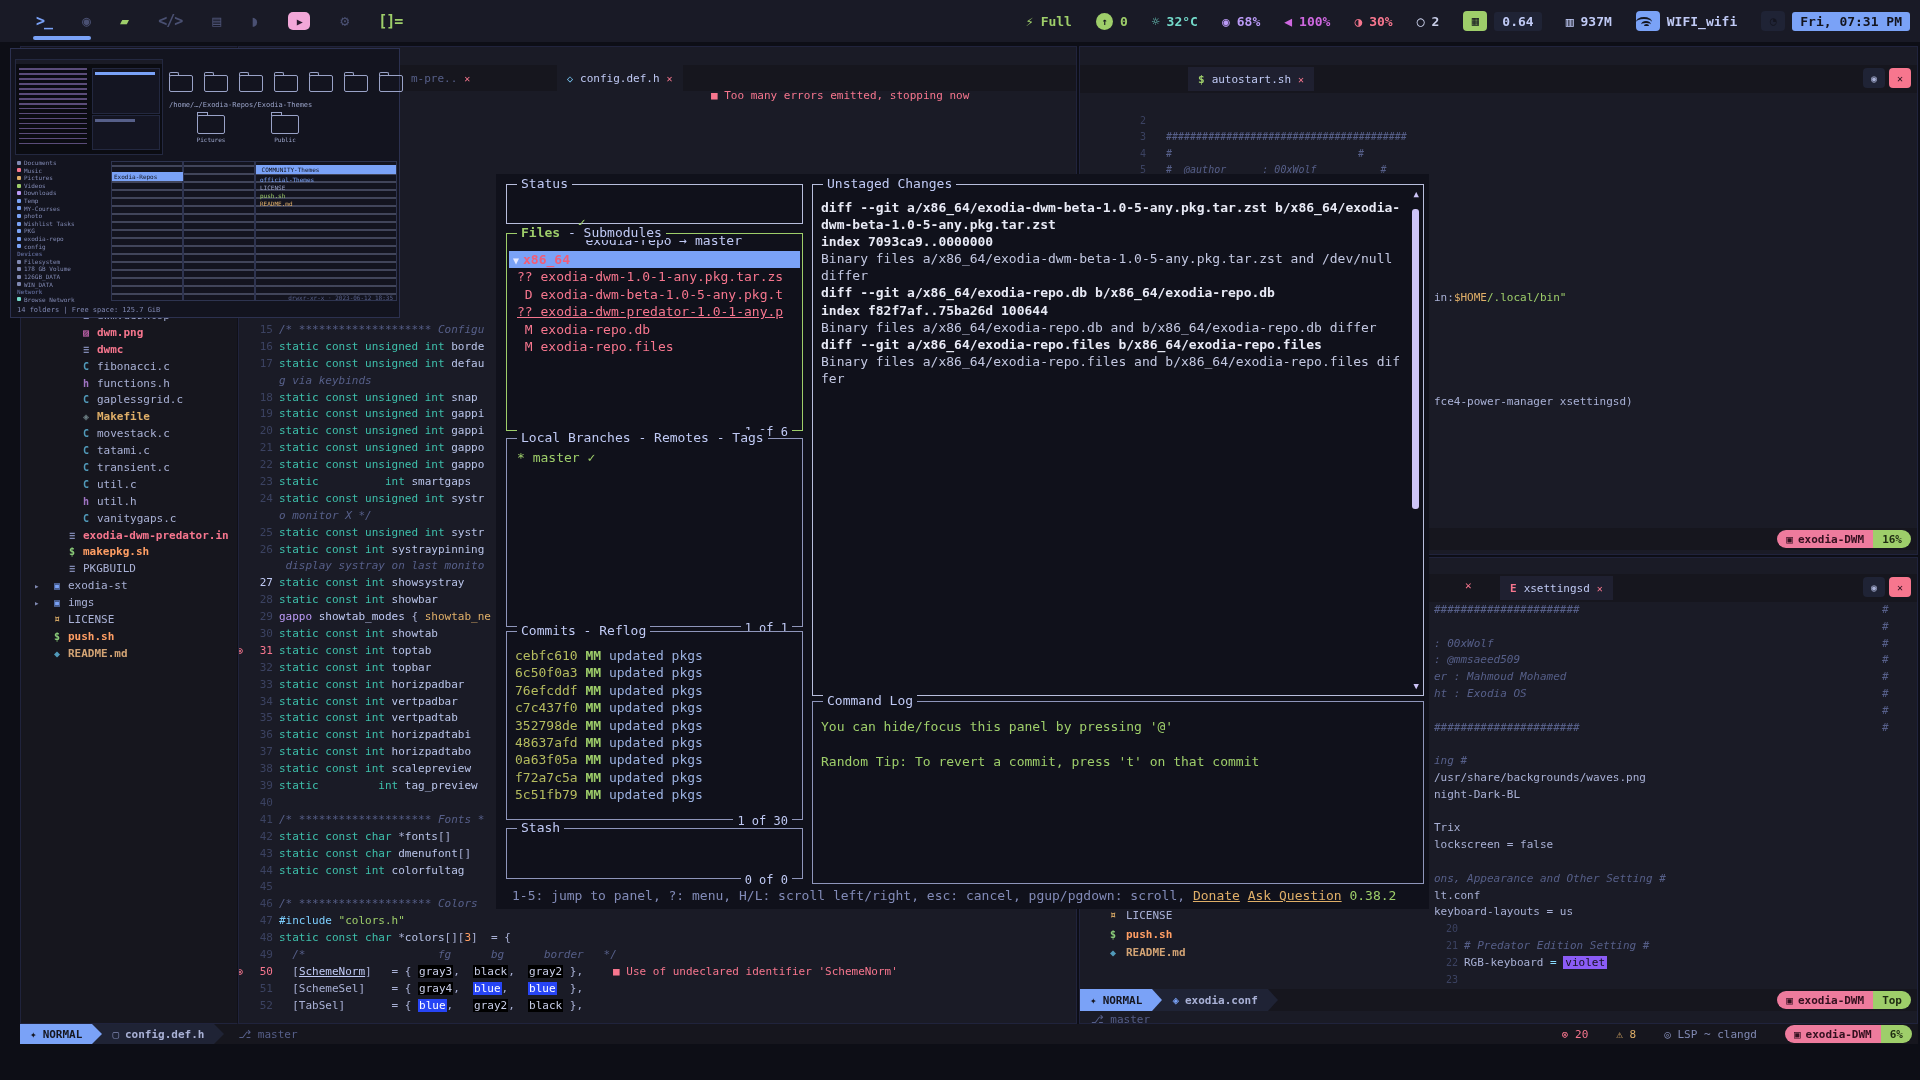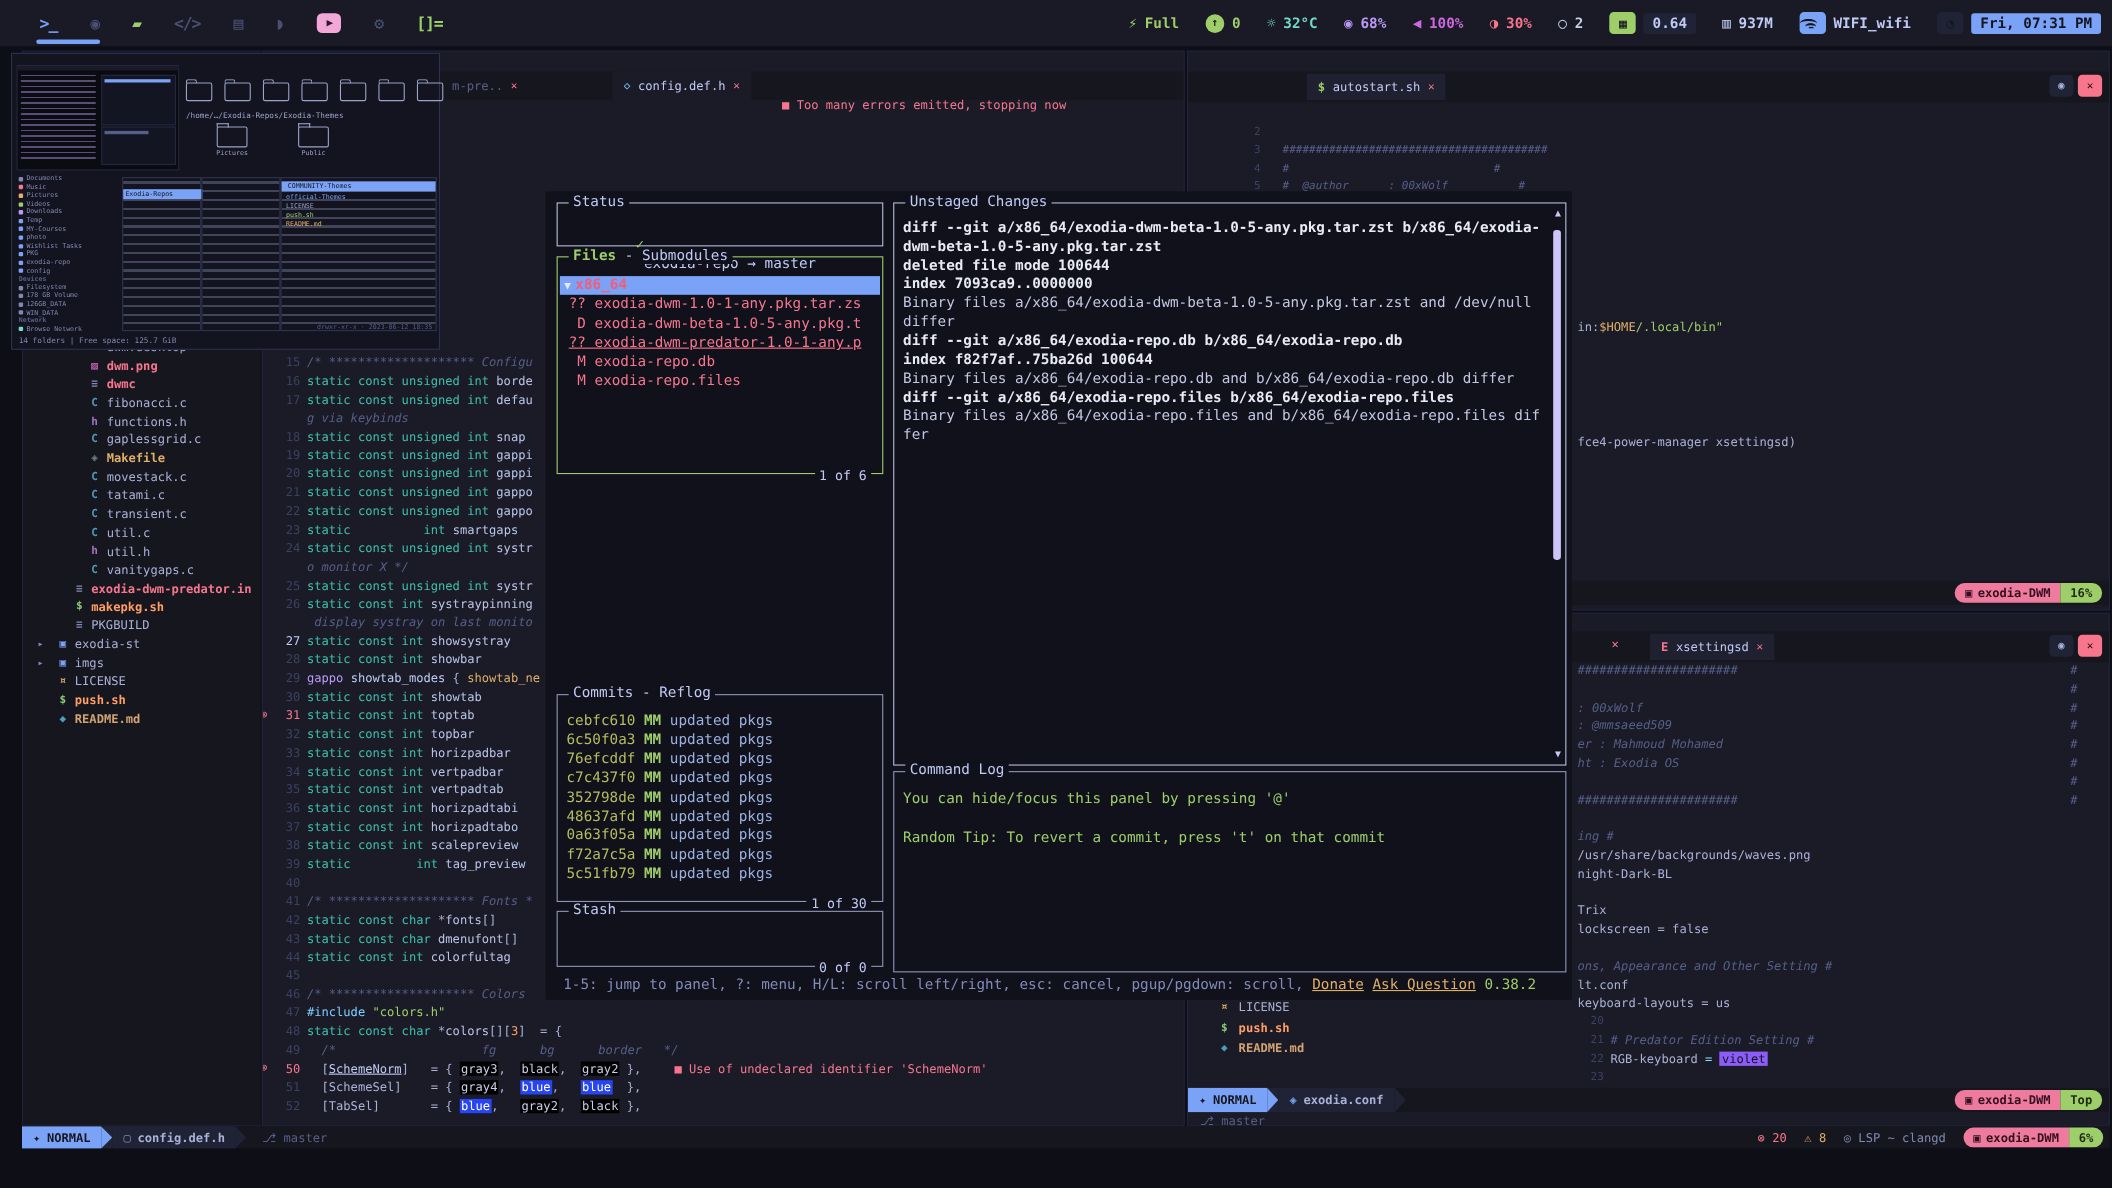--- a/index.html
+++ b/index.html
@@ -107,21 +107,21 @@
   .bf-ico{margin:0 auto 2px;width:26px;height:17px;border:1px solid #9aa3c8;border-radius:2px;position:relative}
   .bf-ico:before{content:"";position:absolute;top:-4px;left:-1px;width:9px;height:3px;border:1px solid #9aa3c8;border-bottom:none}
   .pv-pane{position:absolute;top:112px;height:138px;border:1px solid #2e3450;
     background:repeating-linear-gradient(180deg,rgba(150,160,200,.35) 3px 5px,transparent 5px 11px)}
   .pv-sel{position:absolute;height:9px;background:#7aa2f7;color:#11131f;font-size:6px;line-height:9px;padding-left:2px;white-space:pre;overflow:hidden}
   .pv-item{position:absolute;font-size:6px;line-height:8px;white-space:pre}
   #pv-status{position:absolute;left:6px;bottom:3px;font-size:7px;color:#8089b3}
   #pv-status-r{position:absolute;right:6px;bottom:16px;font-size:6px;color:#565f89}
   
   #mainstatus{position:absolute;left:20px;top:1024px;width:1898px;height:20px;background:#16161e;display:flex;align-items:center;z-index:40}
-  .ms-right{position:absolute;right:6px;display:flex;align-items:center;gap:16px;font-size:11px}
+  .ms-right{position:absolute;right:6px;display:flex;align-items:center;gap:28px;font-size:11px}
 </style>
 </head>
 <body>
 
 <div id="screen">
 
   <div id="topbar">
     <div id="tb-left">
         <span class="tb-ico" style="color: rgb(122, 162, 247);">&gt;_</span>
         <span class="tb-ico" style="color: rgb(74, 80, 114);">◉</span>
@@ -413,20 +413,25 @@
       <div id="lg-files" style="position:absolute;left:2px;right:2px;top:17px">
           <div class="lgrow sel"><span style="color: rgb(230, 233, 255); font-size: 10px; padding: 0px 4px;">▼</span><span style="color: rgb(242, 93, 119); font-weight: bold;">x86_64</span></div>
           <div class="lgrow"><span style="color: rgb(247, 118, 142); padding-left: 8px;">?? exodia-dwm-1.0-1-any.pkg.tar.zs</span></div>
           <div class="lgrow"><span style="color: rgb(247, 118, 142); padding-left: 8px;"> D exodia-dwm-beta-1.0-5-any.pkg.t</span></div>
           <div class="lgrow"><span style="color: rgb(247, 118, 142); padding-left: 8px; text-decoration: underline;">?? exodia-dwm-predator-1.0-1-any.p</span></div>
           <div class="lgrow"><span style="color: rgb(247, 118, 142); padding-left: 8px;"> M exodia-repo.db</span></div>
           <div class="lgrow"><span style="color: rgb(247, 118, 142); padding-left: 8px;"> M exodia-repo.files</span></div>
         </div>
       <span class="pcount">1 of 6</span>
     </div>
+    <div class="panel" style="left:10px;top:264px;width:297px;height:189px">
+      <span class="ptitle">Local Branches - Remotes - Tags</span>
+      <div class="lgrow" style="margin:10px 0 0 10px;color:#9ece6a">* master ✓</div>
+      <span class="pcount">1 of 1</span>
+    </div>
     <div class="panel" style="left:10px;top:457px;width:297px;height:189px">
       <span class="ptitle">Commits - Reflog</span>
       <div id="lg-commits" style="position:absolute;left:8px;right:2px;top:15px">
           <div class="lgrow"><span style="color: rgb(182, 189, 95);">cebfc610</span><span style="color: rgb(158, 206, 106); font-weight: bold;"> MM </span><span style="color: rgb(155, 177, 224);">updated pkgs</span></div>
           <div class="lgrow"><span style="color: rgb(182, 189, 95);">6c50f0a3</span><span style="color: rgb(158, 206, 106); font-weight: bold;"> MM </span><span style="color: rgb(155, 177, 224);">updated pkgs</span></div>
           <div class="lgrow"><span style="color: rgb(182, 189, 95);">76efcddf</span><span style="color: rgb(158, 206, 106); font-weight: bold;"> MM </span><span style="color: rgb(155, 177, 224);">updated pkgs</span></div>
           <div class="lgrow"><span style="color: rgb(182, 189, 95);">c7c437f0</span><span style="color: rgb(158, 206, 106); font-weight: bold;"> MM </span><span style="color: rgb(155, 177, 224);">updated pkgs</span></div>
           <div class="lgrow"><span style="color: rgb(182, 189, 95);">352798de</span><span style="color: rgb(158, 206, 106); font-weight: bold;"> MM </span><span style="color: rgb(155, 177, 224);">updated pkgs</span></div>
           <div class="lgrow"><span style="color: rgb(182, 189, 95);">48637afd</span><span style="color: rgb(158, 206, 106); font-weight: bold;"> MM </span><span style="color: rgb(155, 177, 224);">updated pkgs</span></div>
           <div class="lgrow"><span style="color: rgb(182, 189, 95);">0a63f05a</span><span style="color: rgb(158, 206, 106); font-weight: bold;"> MM </span><span style="color: rgb(155, 177, 224);">updated pkgs</span></div>
@@ -437,21 +442,20 @@
     </div>
     <div class="panel" style="left:10px;top:654px;width:297px;height:51px">
       <span class="ptitle">Stash</span>
       <span class="pcount">0 of 0</span>
     </div>
     <div class="panel light" style="left:316px;top:10px;width:612px;height:512px">
       <span class="ptitle">Unstaged Changes</span>
       <div id="lg-diff" style="position:absolute;left:8px;top:14px;right:20px">
           <div class="diffrow b">diff --git a/x86_64/exodia-dwm-beta-1.0-5-any.pkg.tar.zst b/x86_64/exodia-</div>
           <div class="diffrow b">dwm-beta-1.0-5-any.pkg.tar.zst</div>
-          <div class="diffrow b">deleted file mode 100644</div>
           <div class="diffrow b">index 7093ca9..0000000</div>
           <div class="diffrow">Binary files a/x86_64/exodia-dwm-beta-1.0-5-any.pkg.tar.zst and /dev/null</div>
           <div class="diffrow">differ</div>
           <div class="diffrow b">diff --git a/x86_64/exodia-repo.db b/x86_64/exodia-repo.db</div>
           <div class="diffrow b">index f82f7af..75ba26d 100644</div>
           <div class="diffrow">Binary files a/x86_64/exodia-repo.db and b/x86_64/exodia-repo.db differ</div>
           <div class="diffrow b">diff --git a/x86_64/exodia-repo.files b/x86_64/exodia-repo.files</div>
           <div class="diffrow">Binary files a/x86_64/exodia-repo.files and b/x86_64/exodia-repo.files dif</div>
           <div class="diffrow">fer</div>
         </div>

